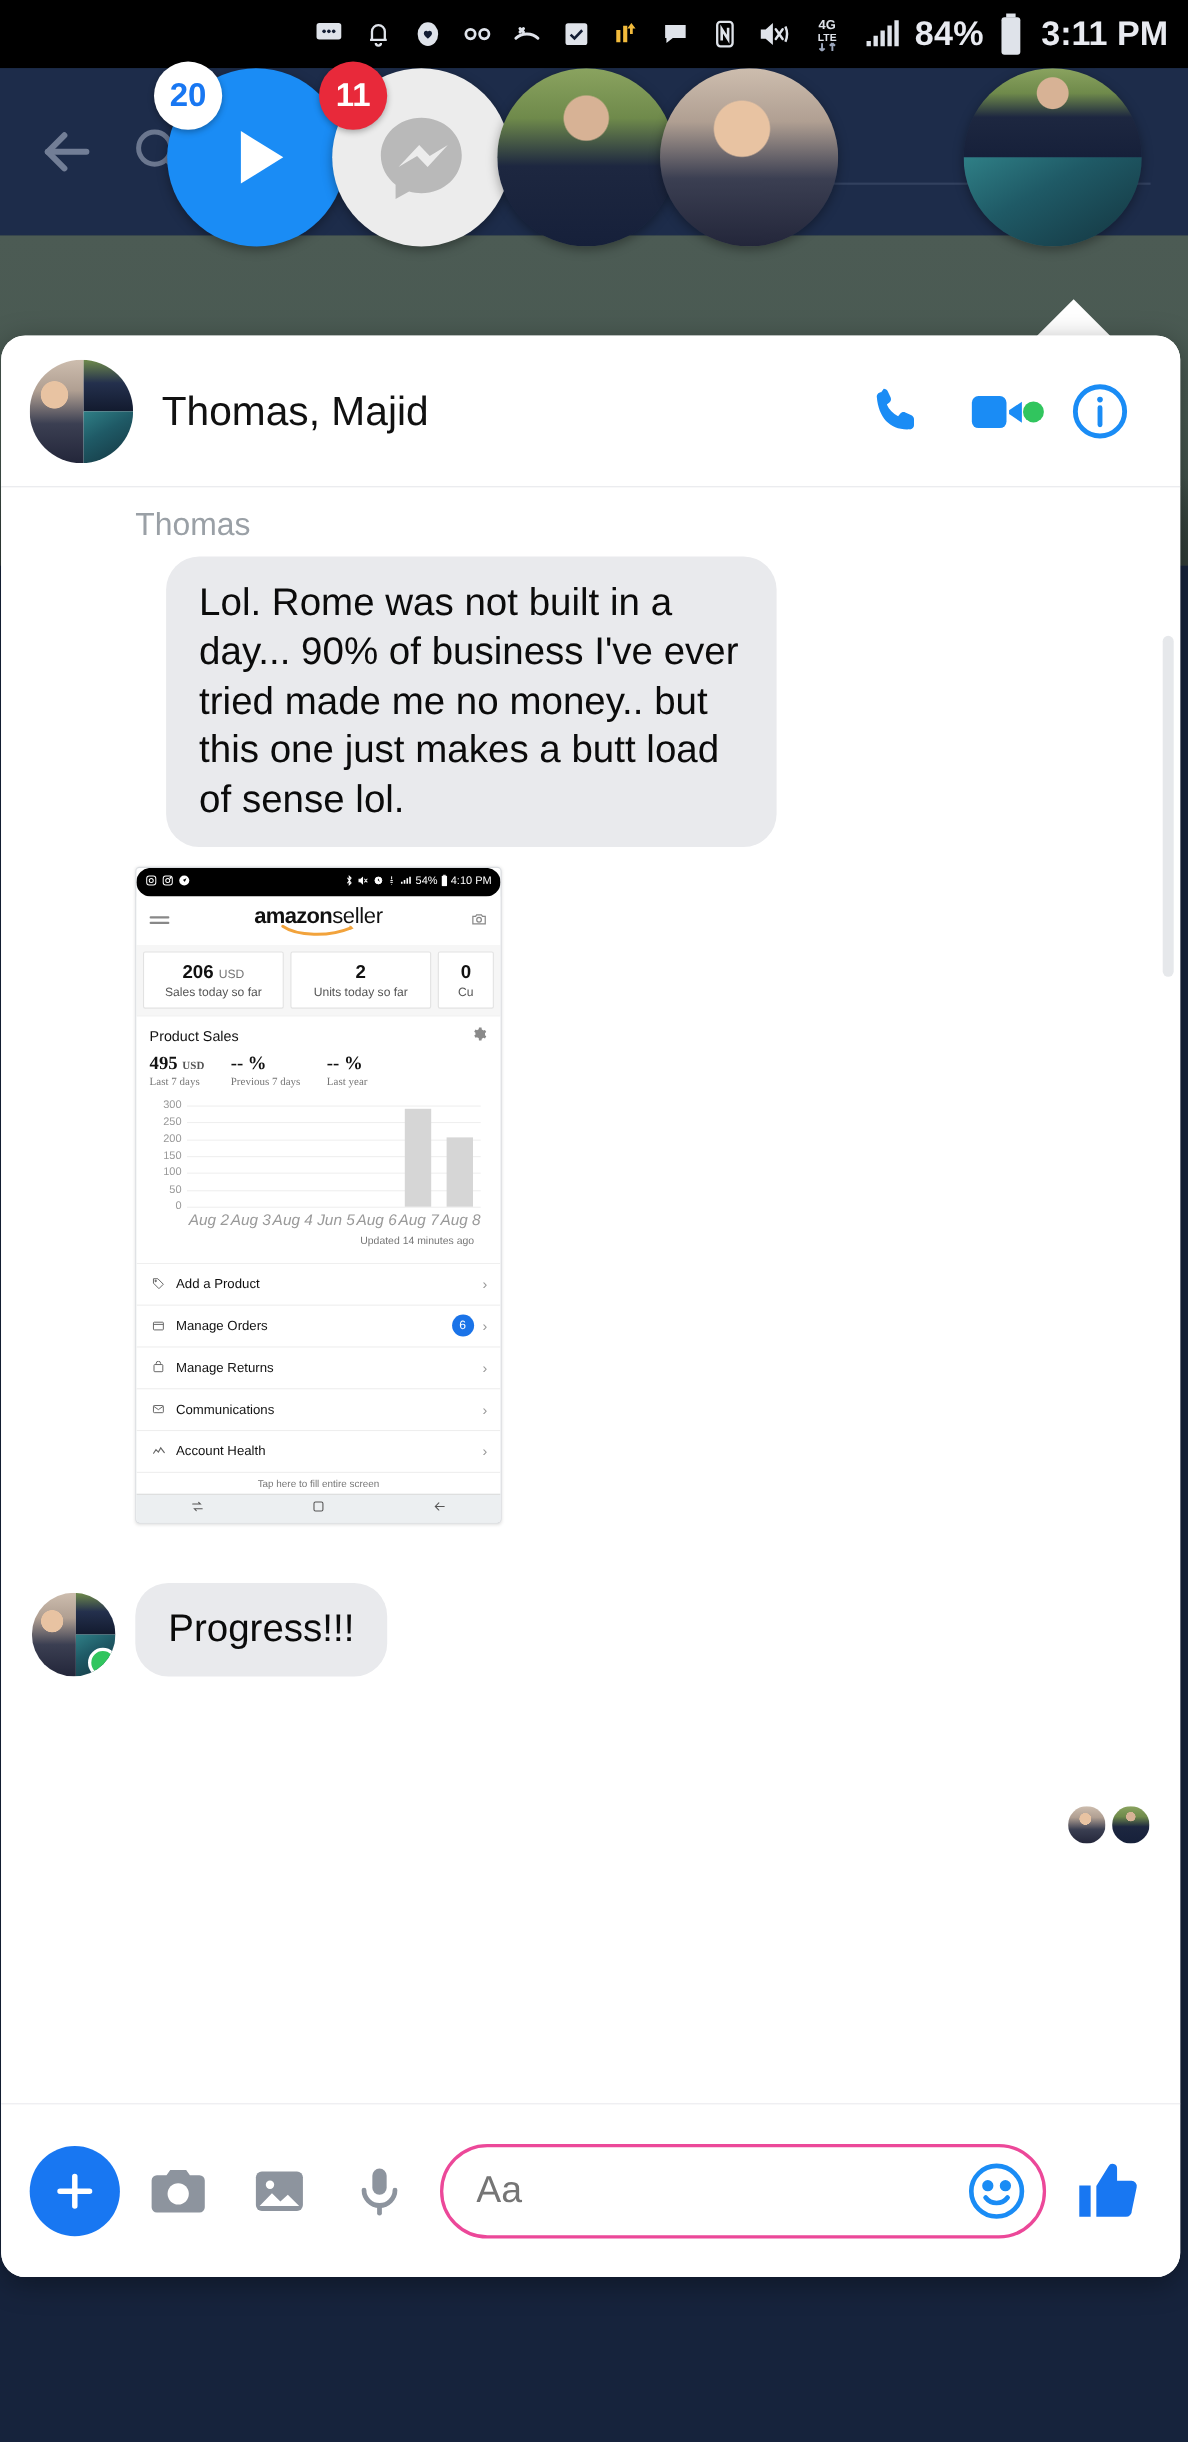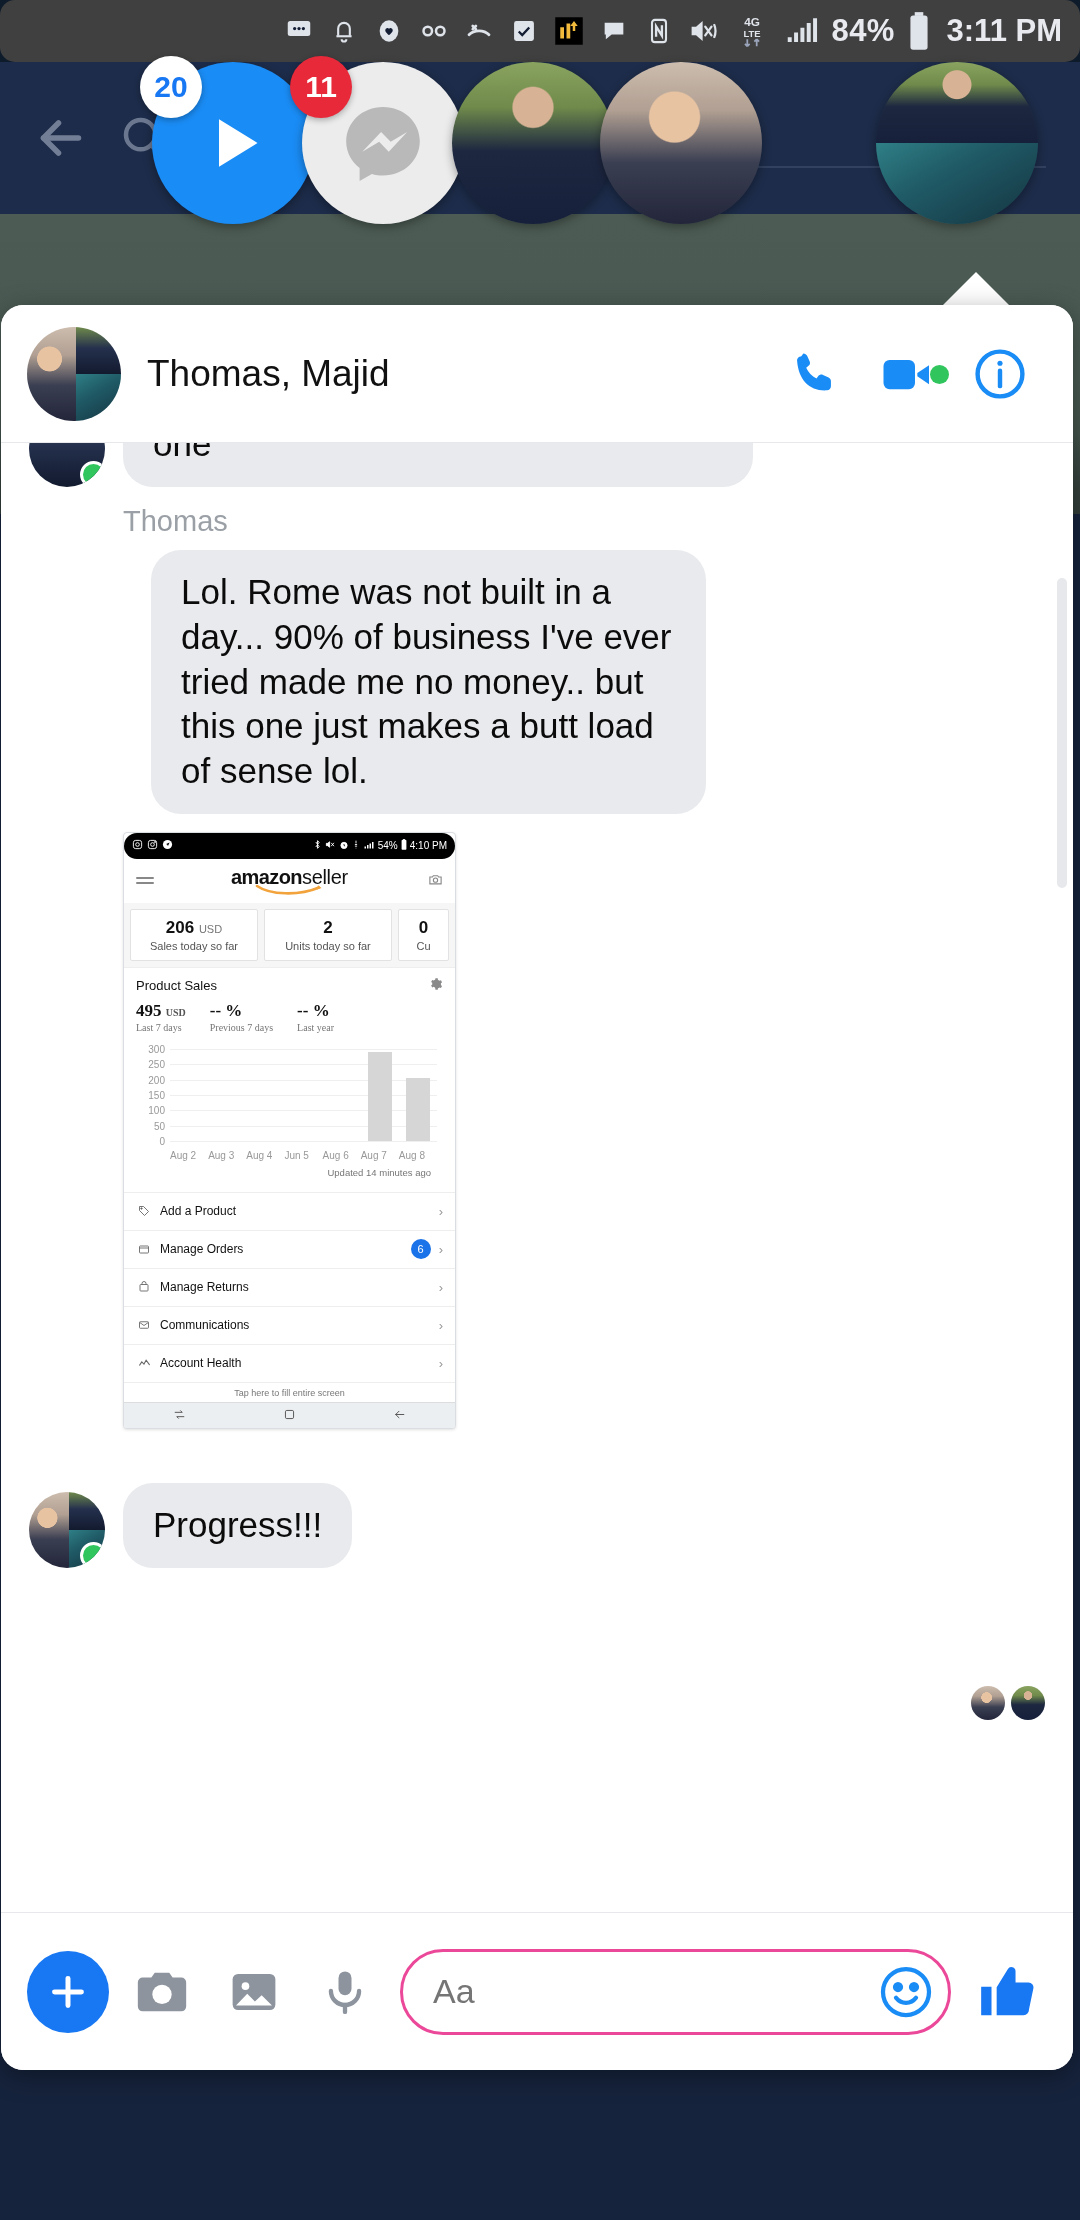--- a/index.html
+++ b/index.html
@@ -7,23 +7,23 @@
   body {
     font-family:"Liberation Sans", sans-serif;
     background:#0e1b2a;
     overflow:hidden;
     position:relative;
   }
 
   
   #statusbar{
     position:absolute; top:0; left:0; width:1080px; height:62px;
-    background:#404040; color:#e8eaf0;
+    background:#000000; color:#e8eaf0;
     display:flex; align-items:center; justify-content:flex-end;
-    padding-right:18px; gap:11px;border-radius:15px;
+    padding-right:18px; gap:11px;
   }
   #statusbar .sicon{ width:34px; height:34px; display:flex; align-items:center; justify-content:center; }
   #statusbar .sicon svg{ display:block; }
   .sb-text{ font-size:31px; font-weight:700; letter-spacing:.3px; }
   .sb-clock{ font-size:31px; font-weight:700; margin-left:4px; }
 
   
   #fb-bg{
     position:absolute; top:62px; left:0; width:1080px; height:2158px;
     background:#16233c;
@@ -138,21 +138,21 @@
   .az-kpi .l{ font-size:10px; color:#767676; margin-top:1px;}
   
   .az-chart{ position:relative; height:120px; margin:12px 0 0 0; }
   .az-plot{ position:absolute; left:34px; right:6px; top:4px; bottom:24px; }
   .gridline{ position:absolute; left:0; right:0; height:1px; background:#efefef;}
   .ytick{ position:absolute; right:calc(100% + 5px); transform:translateY(-50%); font-size:10px; color:#999; white-space:nowrap;}
   .az-bars{ position:absolute; left:0; right:0; bottom:0; top:0; display:flex; align-items:flex-end; }
   .barcol{ flex:1; display:flex; justify-content:center; height:100%; align-items:flex-end;}
   .bar{ width:62%; background:#d6d6d6; }
   .az-xaxis{ position:absolute; left:34px; right:6px; bottom:4px; display:flex;}
-  .az-xaxis div{ flex:1; text-align:left; font-size:10px; color:#999;}
+  .az-xaxis div{ flex:1; text-align:right; font-size:14px; color:#999;font-style:italic;}
   .az-updated{ text-align:right; font-size:9.5px; color:#767676; padding:2px 12px 8px;}
   .az-list-item{
     display:flex; align-items:center; height:38px; padding:0 12px;
     border-top:1px solid #eee; font-size:12px; color:#111; background:#fff;
   }
   .az-li-icon{ width:16px; margin-right:8px; display:flex; align-items:center; justify-content:center;}
   .az-li-chev{ margin-left:auto; color:#999; font-size:13px; }
   .az-li-badge{
     margin-left:auto; background:#1a73e8; color:#fff; border-radius:50%;
     width:20px; height:20px; font-size:11px; display:flex; align-items:center; justify-content:center; margin-right:8px;
@@ -368,26 +368,20 @@
           <circle cx="12" cy="7.4" r="1.1" fill="#1a8cf5" stroke="none"></circle>
           <path d="M12 10.6v6.6" stroke-linecap="round"></path>
         </svg>
     </div>
   </div>
 
   <div id="thread">
 
     <div id="thread-scroll"></div>
 
-    <div class="msg-row" id="cut-bubble-row">
-      <div class="thread-avatar ph-k">
-        <span class="on"></span>
-      </div>
-      <div class="bubble clip-top" style="min-width:630px; padding-top:4px;">one</div>
-    </div>
 
     <div class="sender-label">Thomas</div>
 
     <div class="msg-row" style="padding-left:150px;">
       <div class="bubble" style="max-width:555px;">Lol. Rome was not built in a day... 90% of business I've ever tried made me no money.. but this one just makes a butt load of sense lol.</div>
     </div>
 
     <div id="attach-row">
       <div id="attach-spacer"></div>
 

